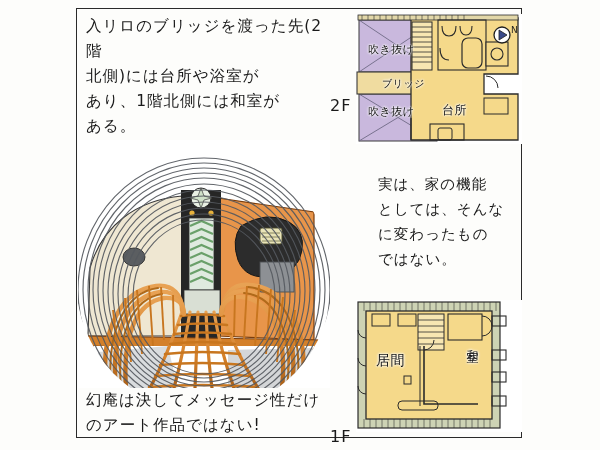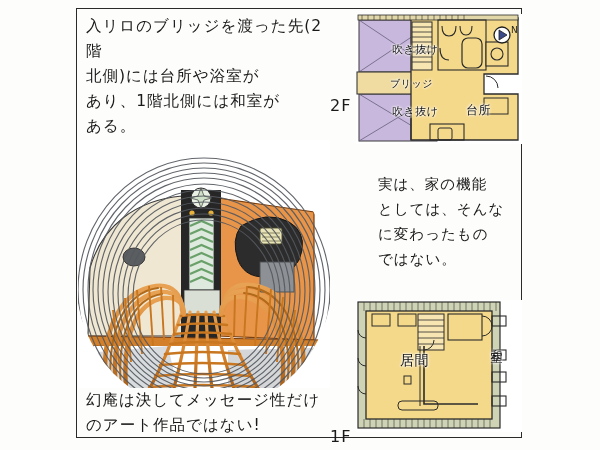--- a/index.html
+++ b/index.html
@@ -64,30 +64,29 @@
 
   .plan svg{display:block;}
 
   .roomlabel{
     position:absolute;
     font-size:11px;color:#111;
     letter-spacing:0.5px;
     font-family:Liberation Serif, serif;
     text-shadow:0 0 3px #fff,0 0 3px #fff,0 0 2px #fff;
     pointer-events:none;
-    margin-left:24px;
   }
   .roomlabel.vert{
     writing-mode:vertical-rl;
     text-orientation:upright;
     line-height:1.05;
   }
   #lbl-fukinuke-1{left:368px;top:42px;}
   #lbl-fukinuke-2{left:368px;top:104px;}
-  #lbl-bridge{left:366px;top:77px;font-size:10px;}
+  #lbl-bridge{left:382px;top:77px;font-size:10px;}
   #lbl-daidokoro{left:442px;top:102px;font-size:12px;text-align:center;}
   #lbl-ima{left:376px;top:352px;font-size:14px;}
   #lbl-washitsu{left:466px;top:340px;font-size:12px;}
 
   #north{
     position:absolute;left:492px;top:24px;width:28px;height:22px;
   }
 </style>
 </head>
 <body>

